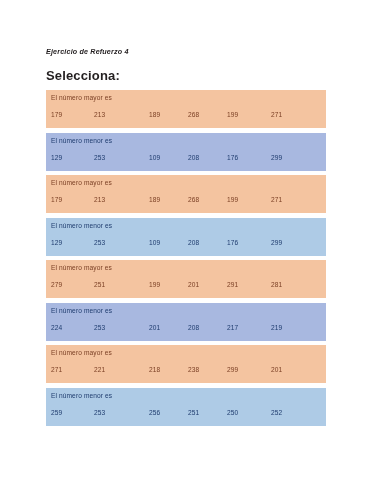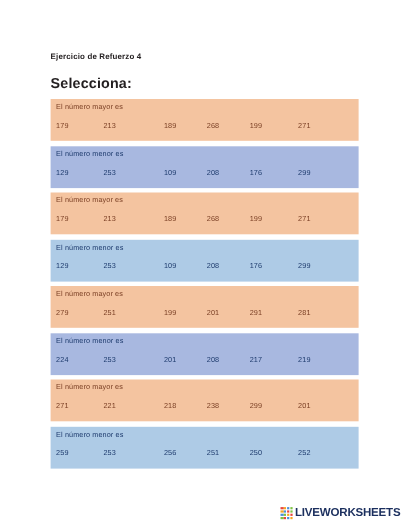--- a/index.html
+++ b/index.html
@@ -30,20 +30,21 @@
     width: 280px;
   }
 
   .worksheet-title {
     font-size: 7.2px;
     font-weight: bold;
     color: #231f20;
     letter-spacing: 0.15px;
     margin: 0 0 13px 0;
     line-height: 1.1;
+    font-style: italic;
   }
 
   .worksheet-instruction {
     font-size: 13px;
     font-weight: bold;
     color: #231f20;
     letter-spacing: 0.15px;
     margin: 0 0 7px 0;
     line-height: 1.1;
   }
@@ -236,35 +237,14 @@
             <span class="answer-option opt2">256</span>
             <span class="answer-option opt3">251</span>
             <span class="answer-option opt4">250</span>
             <span class="answer-option opt5">252</span>
           </div>
         </div>
       </div>
 
   </div>
 
-  <div class="footer-brand">
-    <span class="brand-icon">
-        <i style="background: rgb(232, 69, 60);"></i>
-        <i style="background: rgb(245, 166, 35);"></i>
-        <i style="background: rgb(74, 144, 217);"></i>
-        <i style="background: rgb(126, 194, 66);"></i>
-        <i style="background: rgb(245, 166, 35);"></i>
-        <i style="background: rgb(74, 144, 217);"></i>
-        <i style="background: rgb(232, 69, 60);"></i>
-        <i style="background: rgb(126, 194, 66);"></i>
-        <i style="background: rgb(74, 144, 217);"></i>
-        <i style="background: rgb(126, 194, 66);"></i>
-        <i style="background: rgb(245, 166, 35);"></i>
-        <i style="background: rgb(232, 69, 60);"></i>
-        <i style="background: rgb(126, 194, 66);"></i>
-        <i style="background: rgb(232, 69, 60);"></i>
-        <i style="background: rgb(74, 144, 217);"></i>
-        <i style="background: rgb(245, 166, 35);"></i>
-      </span>
-    <span class="brand-text">LIVEWORKSHEETS</span>
-  </div>
 
 </div>
 
 </body></html>

